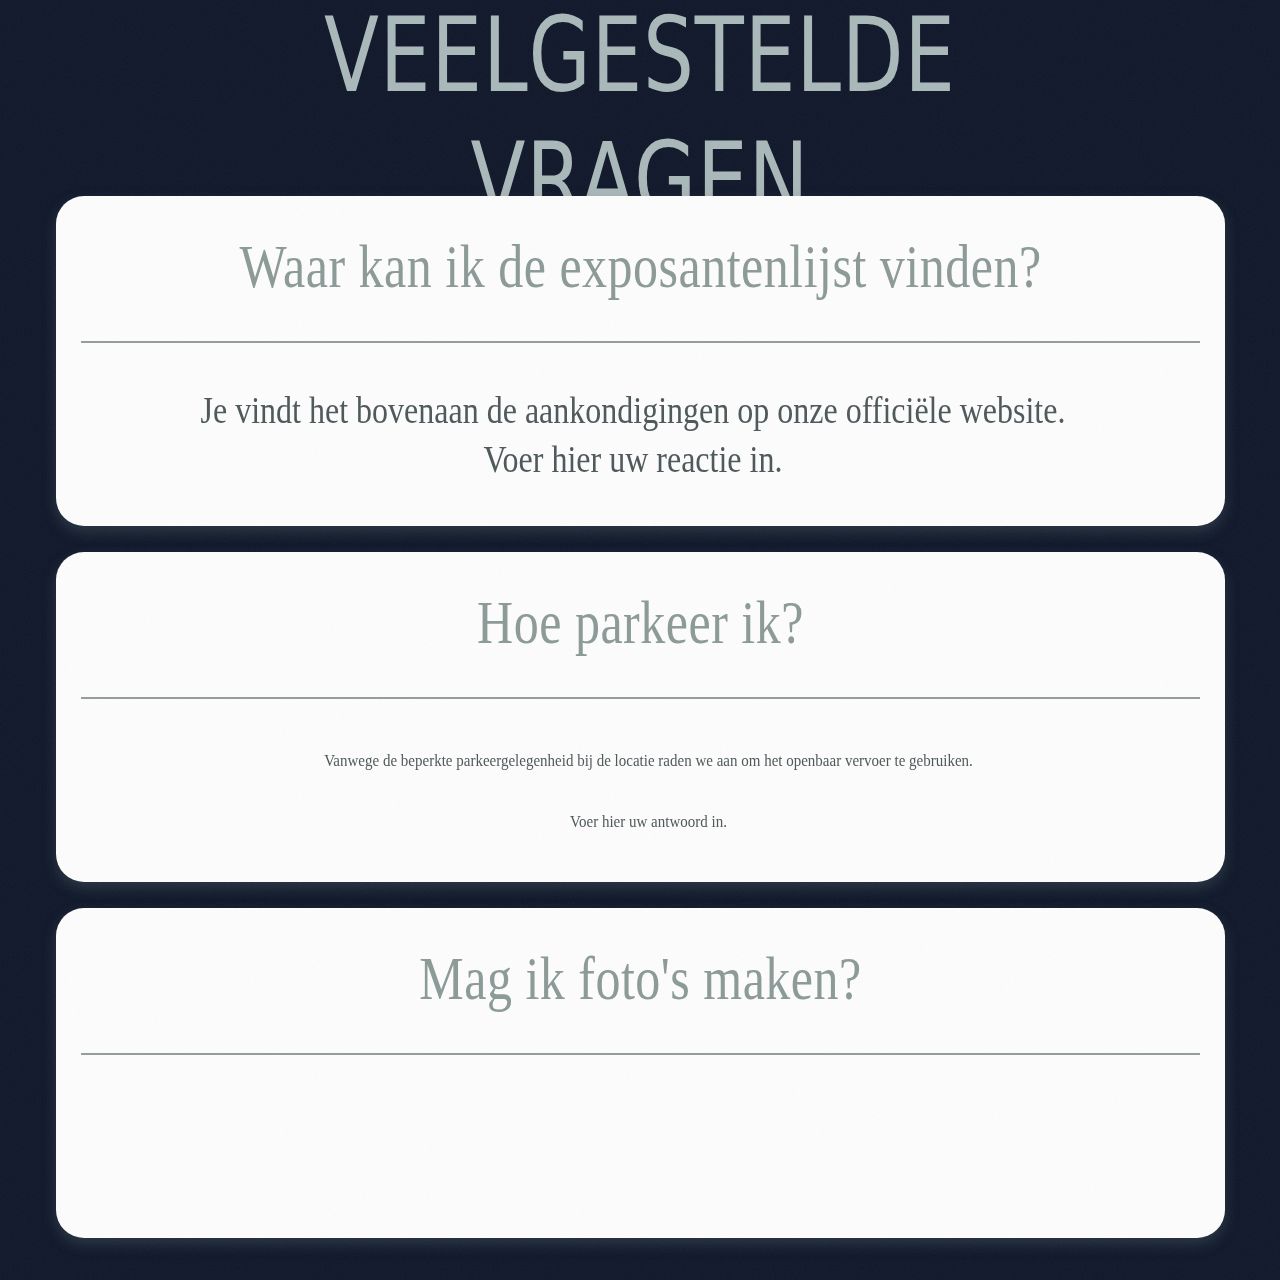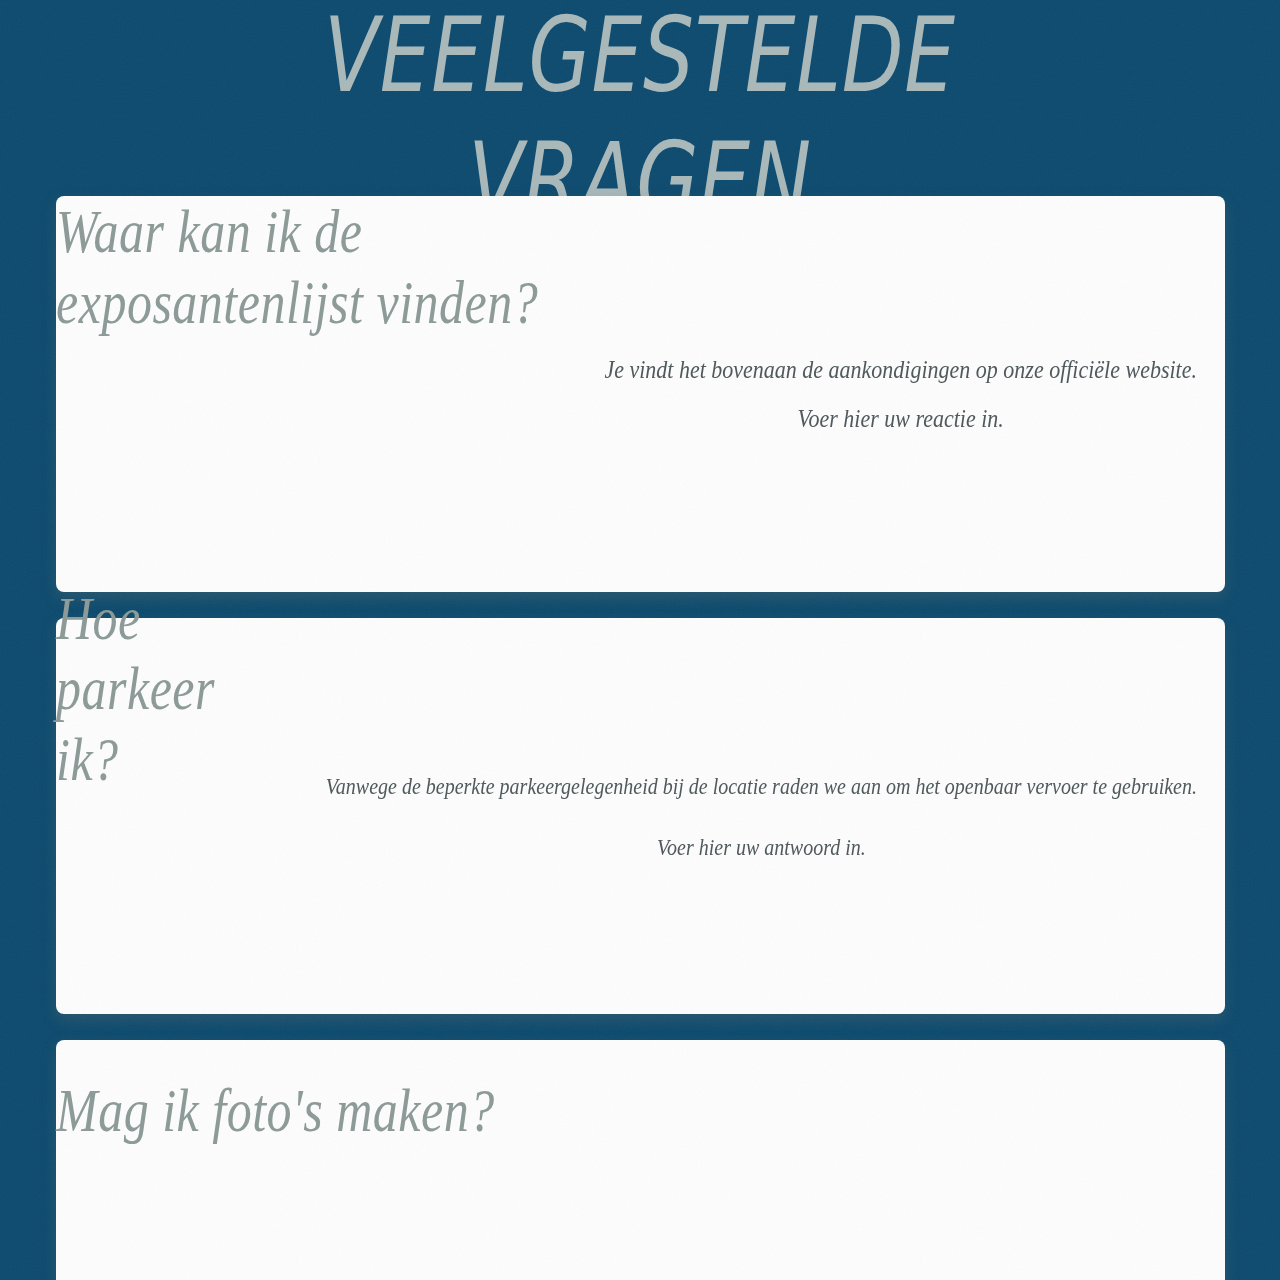--- a/index.html
+++ b/index.html
@@ -4,24 +4,23 @@
 <style>
   html, body {
     margin: 0;
     padding: 0;
     background: #c7d4d4;
   }
   .page {
     position: relative;
     width: 1280px;
     height: 1280px;
-    background: #0c4a6e;
+    background: #0f172a;
     overflow: hidden;
     font-family: "Liberation Serif", serif;
-    font-style: italic;
   }
   
   .header {
     position: absolute;
     top: -7px;
     left: 0;
     width: 100%;
     text-align: center;
     font-family: "DejaVu Sans", sans-serif;
     font-size: 103px;
@@ -39,25 +38,25 @@
     top: 196px;
     left: 56px;
     width: 1169px;
     display: flex;
     flex-direction: column;
     gap: 26px;
     z-index: 1;
   }
   .card {
     background: #fcfdfc;
-    height: 396px;
-    border-radius: 8px;
+    height: 330px;
+    border-radius: 28px;
     box-shadow: 0 6px 14px rgba(84, 106, 107, 0.38);
     display: flex;
-    flex-direction: row;
+    flex-direction: column;
   }
   .card-title {
     height: 145px;
     margin: 0;
     display: flex;
     align-items: center;
     justify-content: center;
     font-family: "Liberation Serif", serif;
     font-weight: normal;
     font-size: 50px;
@@ -81,26 +80,26 @@
     text-align: center;
     color: #4d5759;
     padding: 0 28px;
   }
   .line {
     display: block;
     white-space: nowrap;
     transform: scaleY(1.18);
   }
   .body-large {
-    font-size: 22px;
+    font-size: 32px;
     line-height: 49px;
     padding-left: 13px;
   }
   .body-small {
-    font-size: 20px;
+    font-size: 15px;
     line-height: 30px;
     margin-left: 16px;
   }
   .body-small .line + .line {
     margin-top: 31px;
   }
   .noise {
     position: absolute;
     inset: 0;
     z-index: 3;

